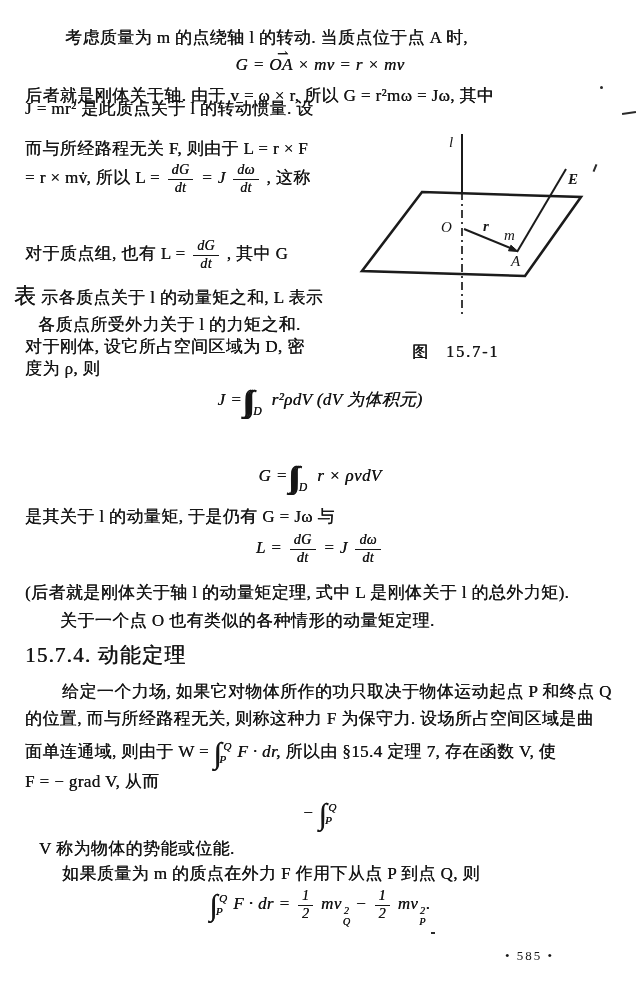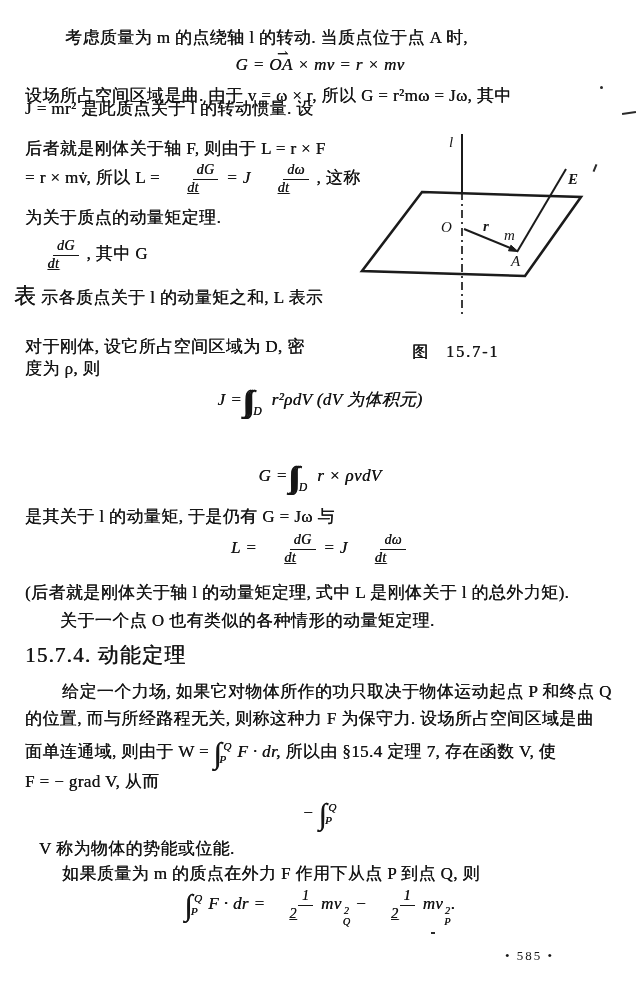--- a/index.html
+++ b/index.html
@@ -14,22 +14,22 @@
     letter-spacing:0.4px;text-shadow:0.3px 0 0 currentColor;
   }
   .center{left:25px;width:590px;text-align:center;}
   .frm{font-style:italic;}
   .mathline{line-height:36px;}
   .heading{font-size:21px;letter-spacing:1.2px;text-shadow:0.5px 0 0 currentColor;}
   .big{font-size:22px;}
   
   .frac{display:inline-flex;flex-direction:column;align-items:center;vertical-align:middle;
         line-height:1.05;font-size:0.82em;margin:0 3px;font-style:italic;}
-  .frac .fn{padding:0 4px 1px;border-bottom:1.5px solid #161616;margin-left:25px;}
-  .frac .fd{padding-top:1px;text-decoration:underline;}
+  .frac .fn{padding:0 4px 1px;border-bottom:1.5px solid #161616;}
+  .frac .fd{padding-top:1px;}
   
   .intg{font-size:1.75em;font-style:normal;vertical-align:middle;line-height:1;}
   .tint{letter-spacing:-0.34em;padding-right:0.32em;}
   .isub{font-size:0.68em;font-style:italic;vertical-align:-0.85em;margin-left:-3px;margin-right:5px;}
   .lims{display:inline-flex;flex-direction:column;justify-content:space-between;height:2.2em;
         font-size:0.66em;font-style:italic;vertical-align:middle;margin:0 5px 0 -3px;line-height:1;}
   .lims .lq{transform:translateX(4px);}
   
   .ss{display:inline-flex;flex-direction:column;font-size:0.6em;line-height:1.1;
       vertical-align:-0.45em;font-style:italic;margin-left:1px;}
@@ -51,52 +51,53 @@
 <div class="page">
 
   <div class="line" style="top:27px;left:65px">考虑质量为 m 的点绕轴 l 的转动. 当质点位于点 A 时,</div>
 
   <div class="line frm center" style="top:54px;padding-right:40px">
     <span>G =</span>
     <span class="oa"><span class="oarr">⇀</span><span>OA</span></span>
     <span>× mv = r × mv</span>
   </div>
 
-  <div class="line" style="top:85px;left:25px">设场所占空间区域是曲. 由于 v = ω × r, 所以 G = r²mω = Jω, 其中</div>
+  <div class="line" style="top:85px;left:25px">后者就是刚体关于轴. 由于 v = ω × r, 所以 G = r²mω = Jω, 其中</div>
   <div class="line" style="top:98px;left:25px">J = mr² 是此质点关于 l 的转动惯量. 设</div>
-  <div class="line" style="top:138px;left:25px">后者就是刚体关于轴 F, 则由于 L = r × F</div>
+  <div class="line" style="top:138px;left:25px">而与所经路程无关 F, 则由于 L = r × F</div>
 
   <div class="line mathline" style="top:160px;left:25px">
     <span>= r × mv̇, 所以 L =</span>
     <span class="frac">
         <span class="fn">dG</span>
         <span class="fd">dt</span>
       </span>
     <span class="frm">= J</span>
     <span class="frac">
         <span class="fn">dω</span>
         <span class="fd">dt</span>
       </span>
     <span>, 这称</span>
   </div>
 
-  <div class="line" style="top:207px;left:25px">为关于质点的动量矩定理.</div>
 
   <div class="line mathline" style="top:236px;left:25px">
+    <span>对于质点组, 也有 L =</span>
     <span class="frac">
         <span class="fn">dG</span>
         <span class="fd">dt</span>
       </span>
     <span>, 其中 G</span>
   </div>
 
   <div class="line" style="top:282px;left:14px">
     <span class="big">表</span>
     <span>示各质点关于 l 的动量矩之和, L 表示</span>
   </div>
+  <div class="line" style="top:314px;left:38px">各质点所受外力关于 l 的力矩之和.</div>
   <div class="line" style="top:336px;left:25px">对于刚体, 设它所占空间区域为 D, 密</div>
   <div class="line" style="top:358px;left:25px">度为 ρ, 则</div>
 
   <div class="line frm center mathline" style="top:382px">
     <span>J =</span>
     <span class="intg tint">∫∫∫</span><span class="isub">D</span>
     <span>r²ρdV</span>
     <span>(dV 为体积元)</span>
   </div>
 

